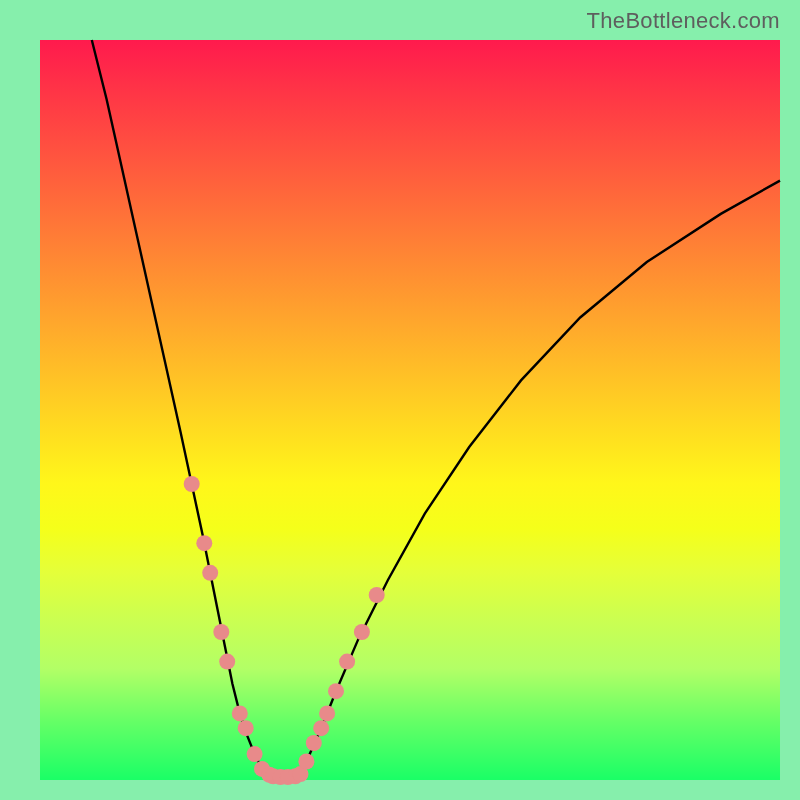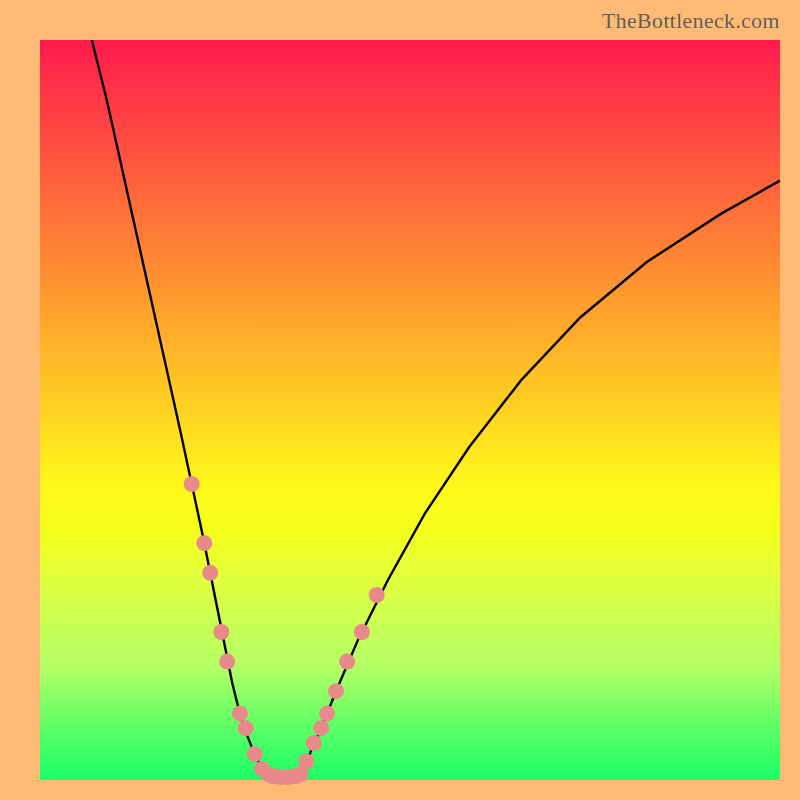--- a/index.html
+++ b/index.html
@@ -8,22 +8,21 @@
     width: 800px;
     height: 800px;
     overflow: hidden;
     background: #000;
     font-family: Arial, Helvetica, sans-serif;
   }
   .frame {
     position: relative;
     width: 800px;
     height: 800px;
-    background: #fdba74;
-    font-family: Liberation Serif, serif;
+    background: #86efac;
   }
   .plot-area {
     position: absolute;
     left: 40px;
     top: 40px;
     width: 740px;
     height: 740px;
     
     background: linear-gradient(
       to bottom,

